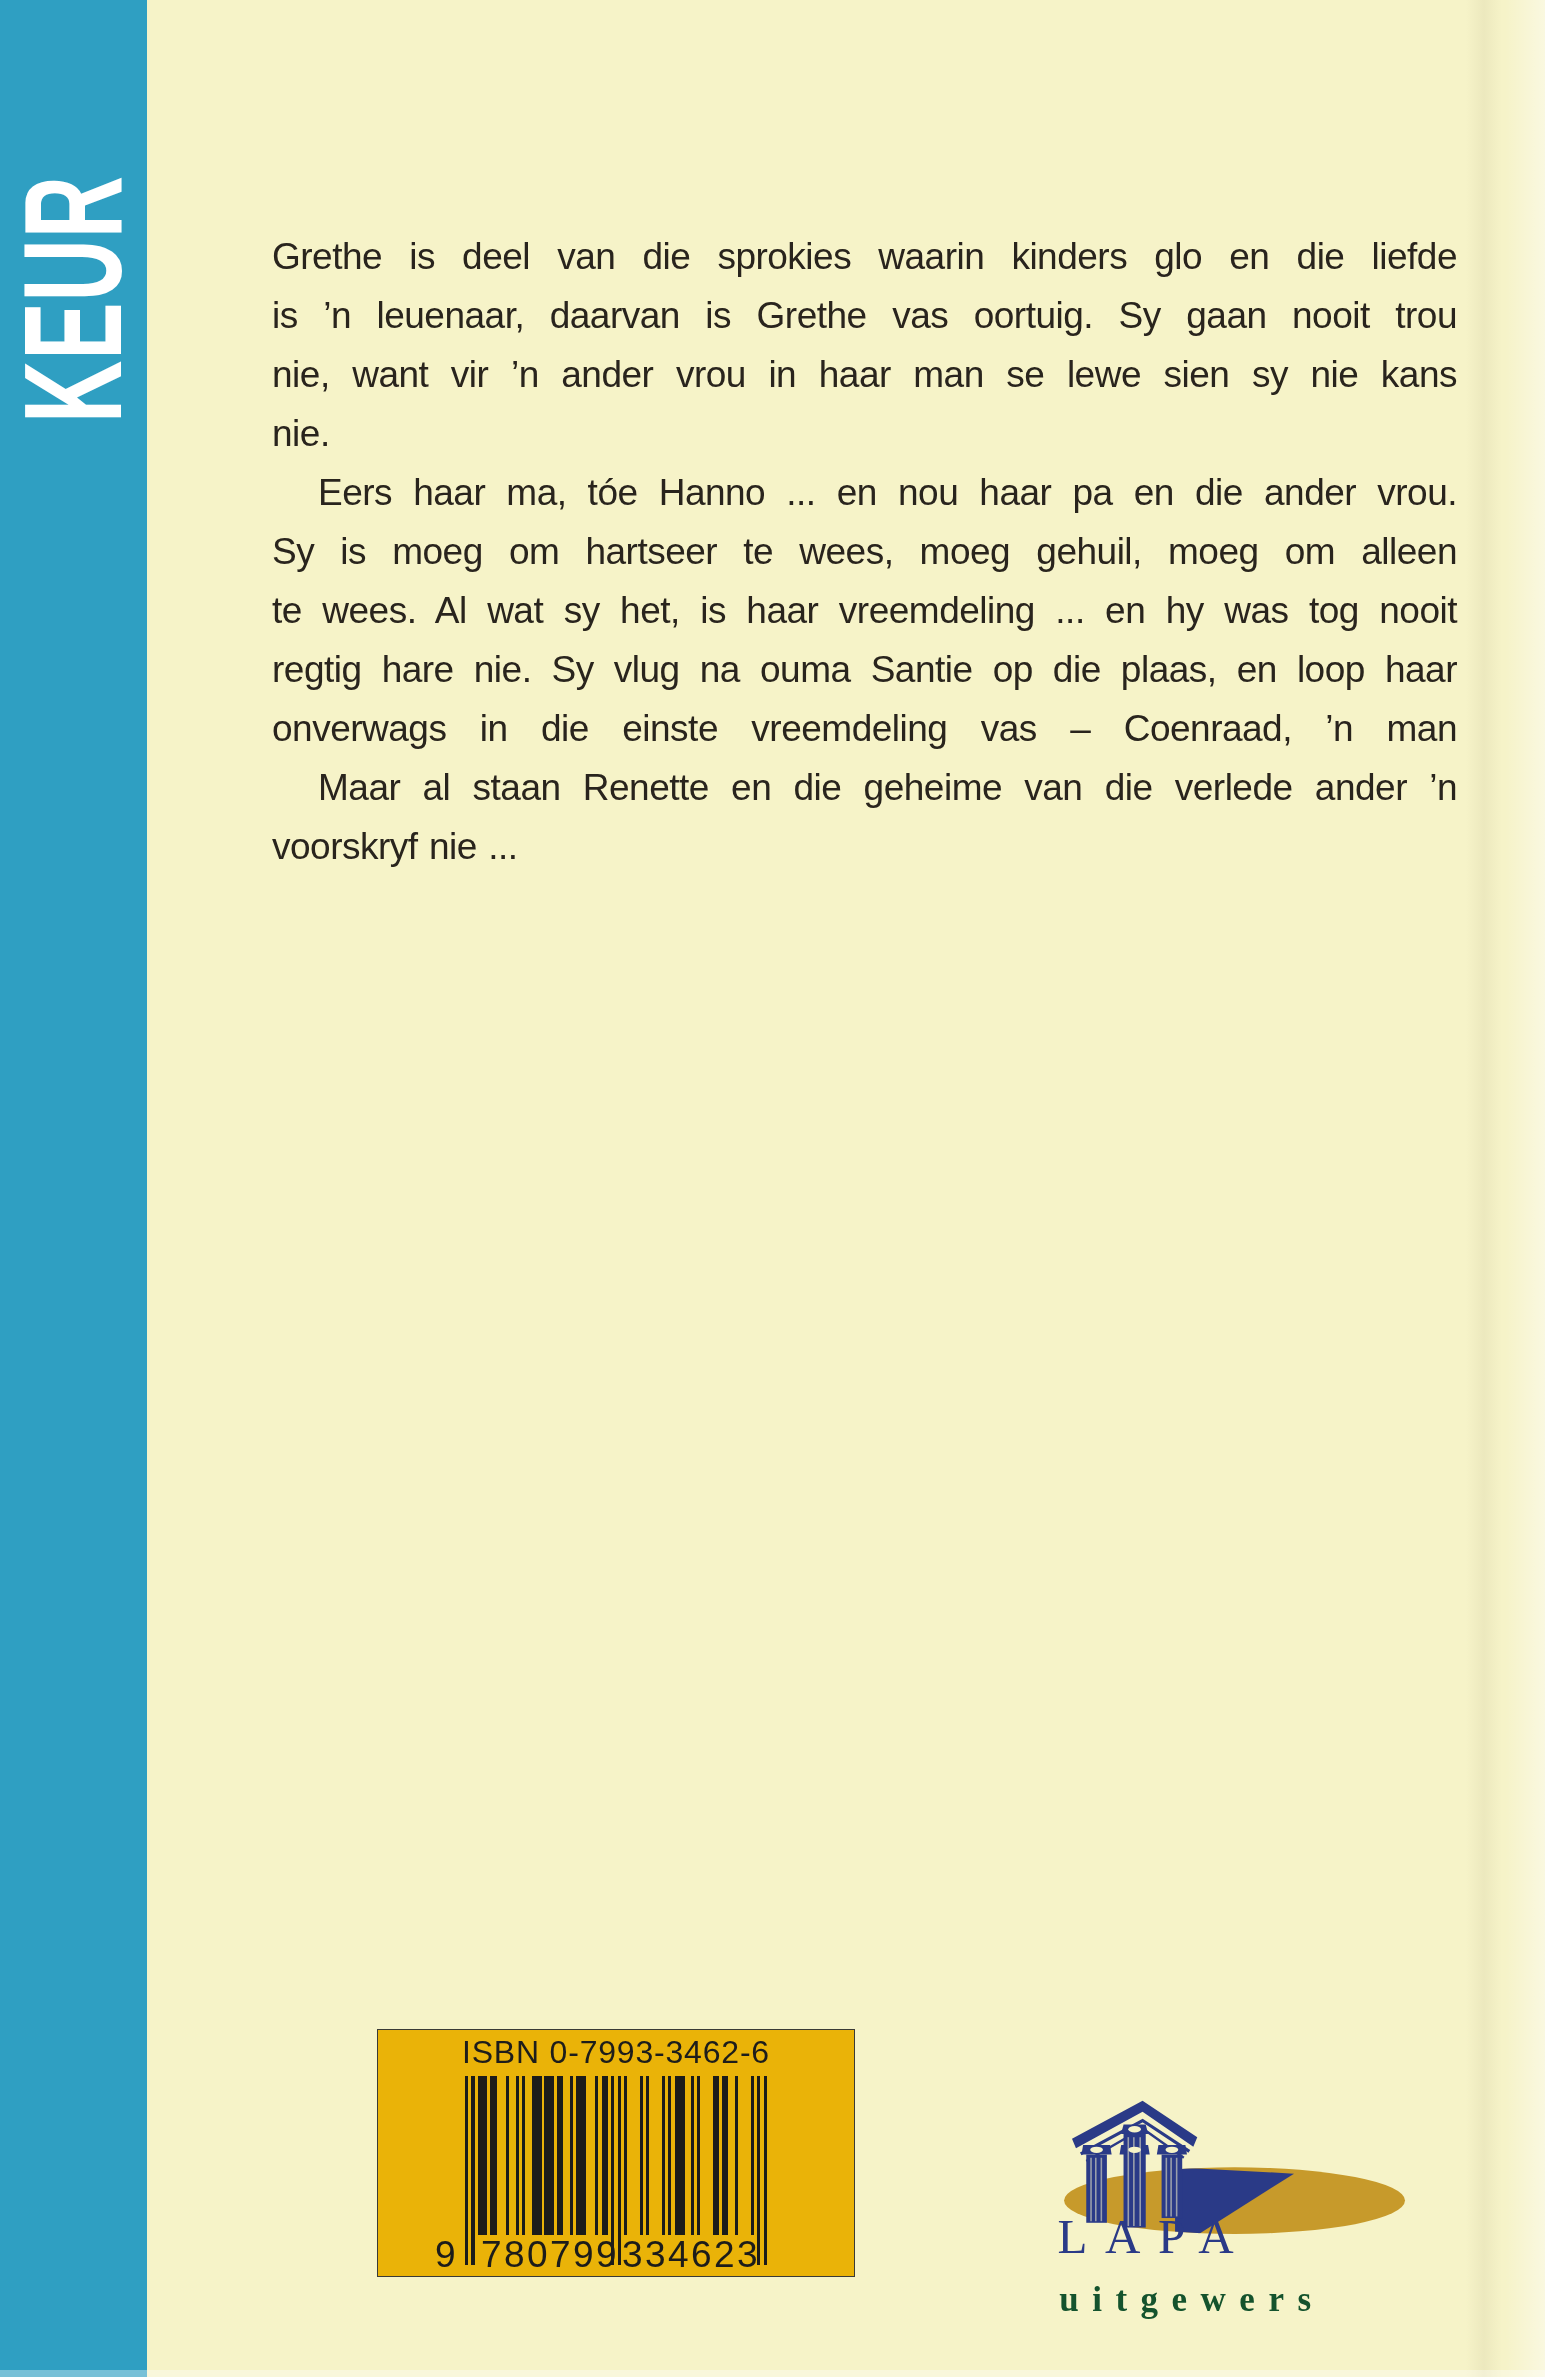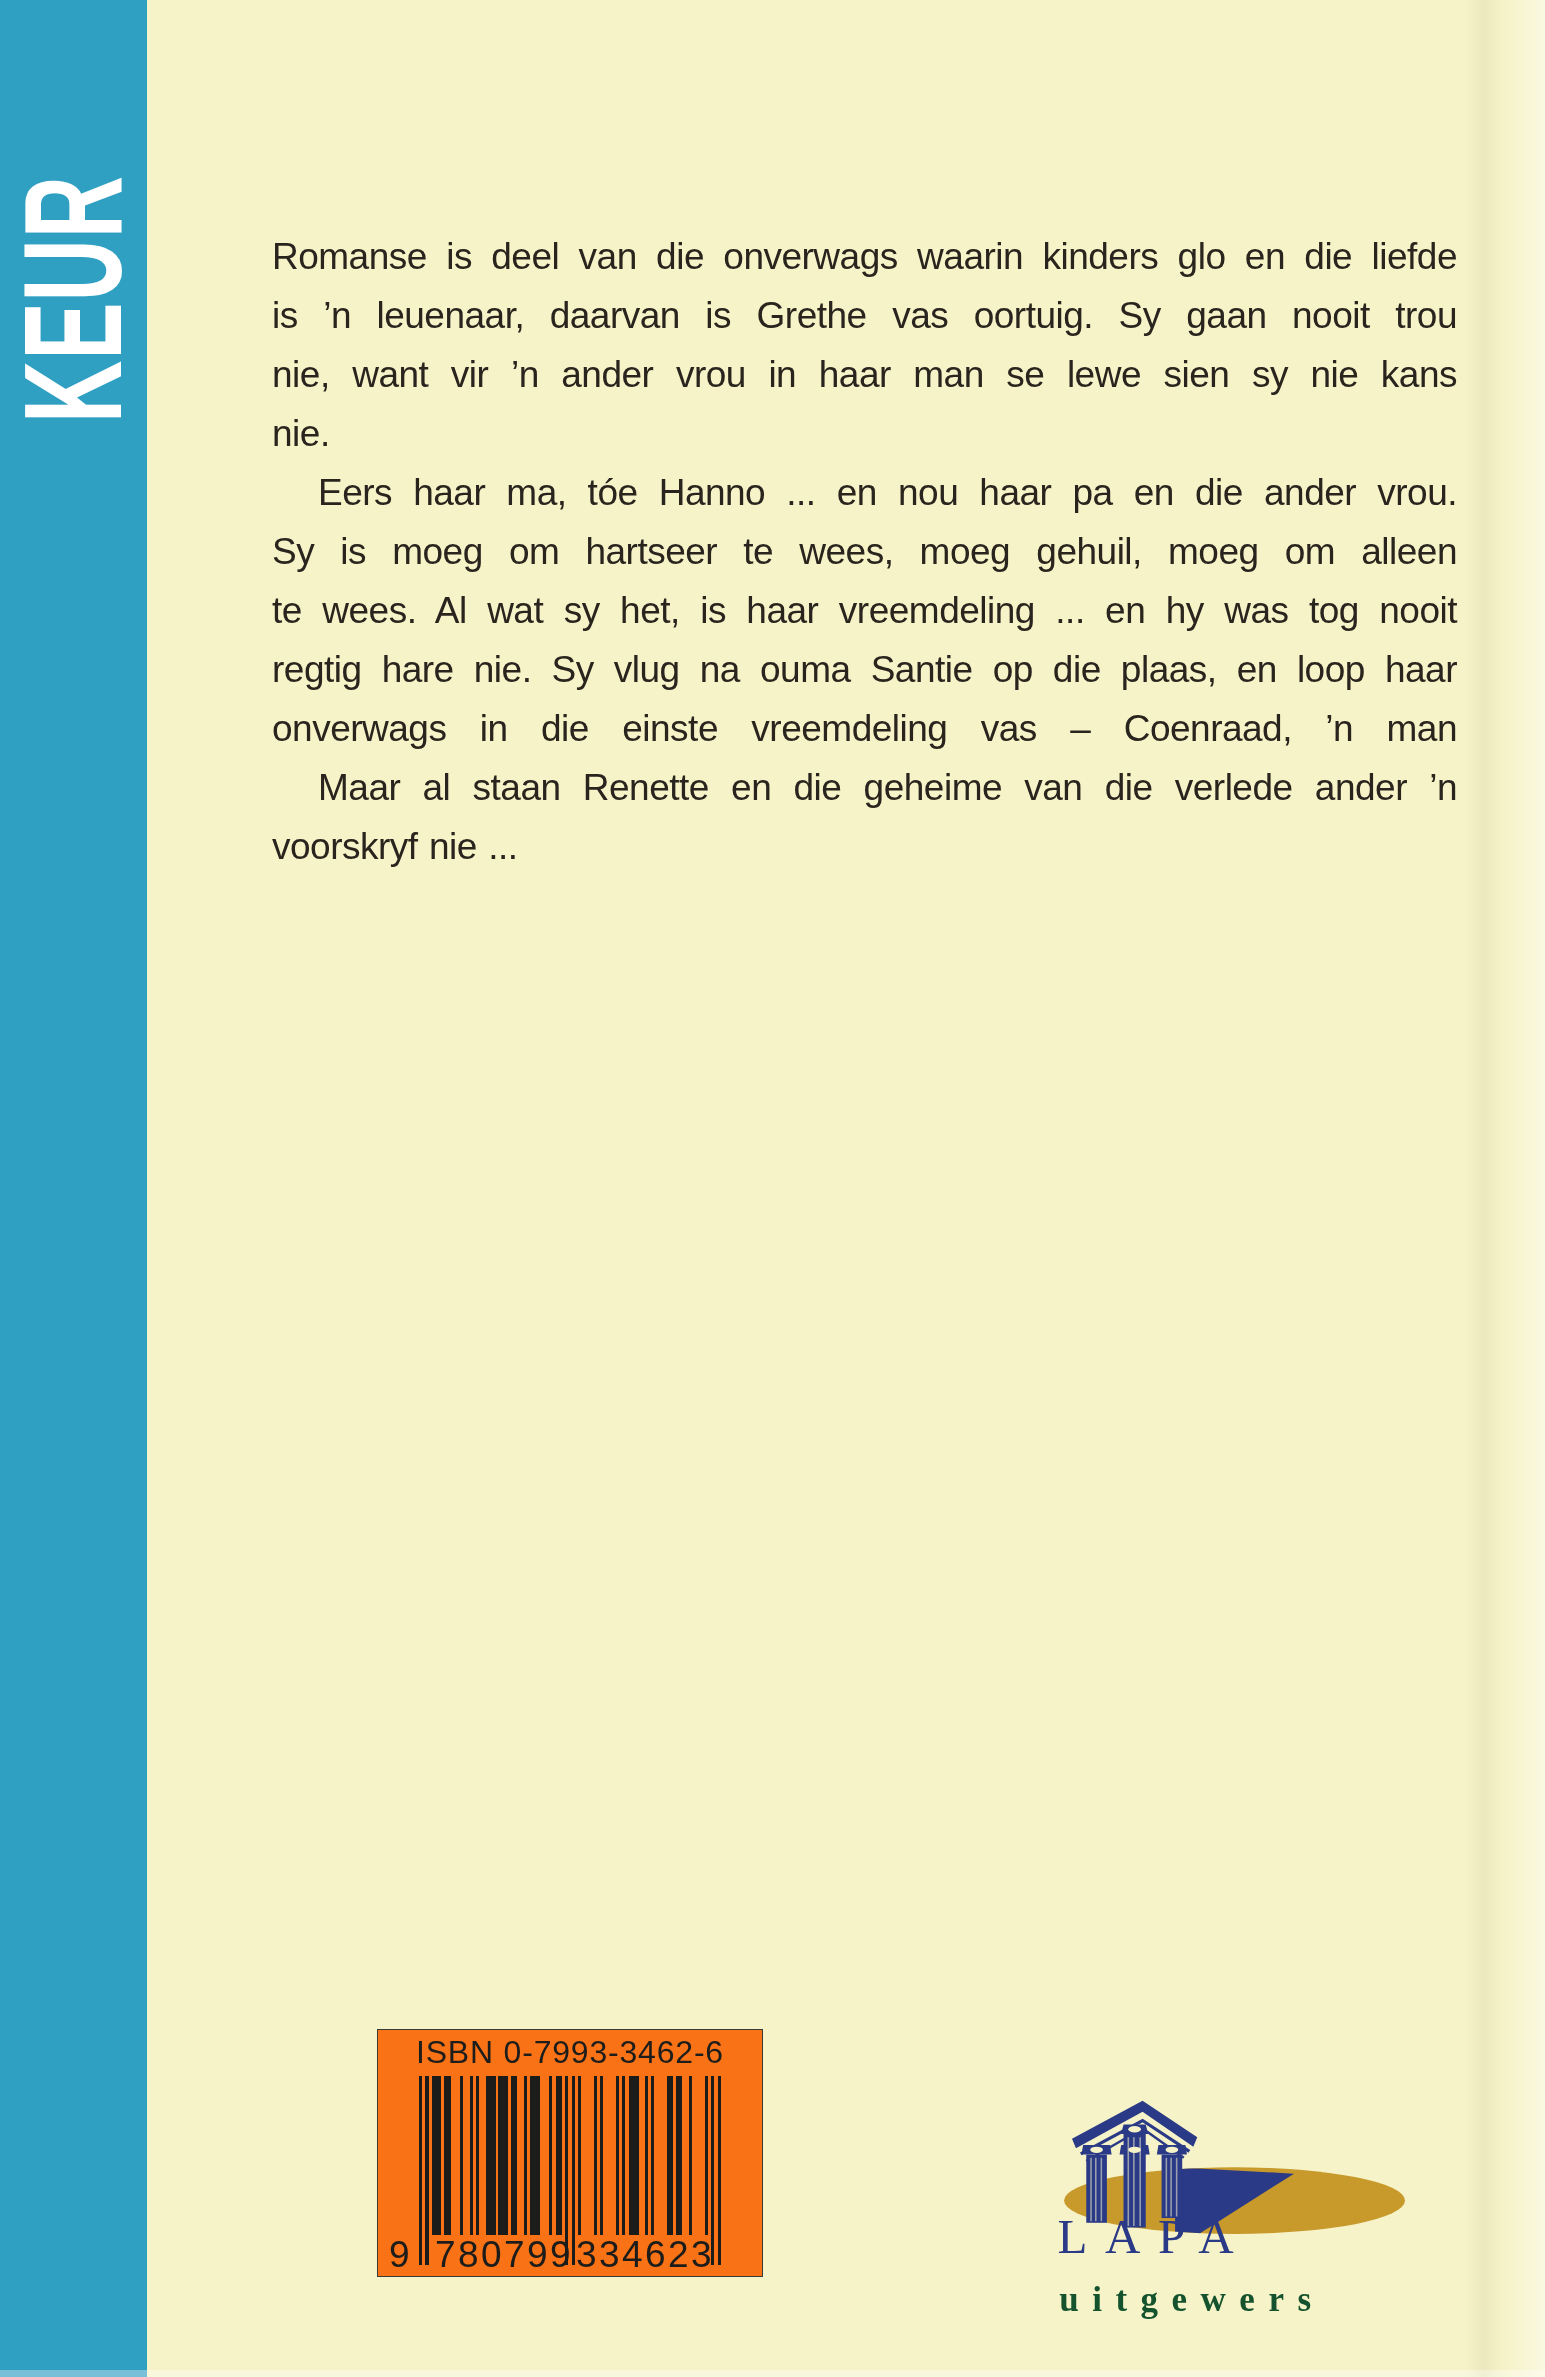--- a/index.html
+++ b/index.html
@@ -31,22 +31,22 @@
     position:absolute;left:272px;top:227px;width:1185px;
     font-size:37px;line-height:59px;
     letter-spacing:-0.5px;word-spacing:1.6px;
     color:#29241d;
   }
   .blurb .line{text-align:justify;text-align-last:justify;}
   .blurb .line.last{text-align-last:left;}
   .blurb .line.indent{text-indent:46px;}
   
   .barcode-box{
-    position:absolute;left:377px;top:2029px;width:386px;height:248px;
-    background:#f97316;
+    position:absolute;left:377px;top:2029px;width:478px;height:248px;
+    background:#eab308;
     border:1.6px solid #3a3a36;
     box-sizing:border-box;
   }
   .isbn-label{
     margin-top:4.8px;
     text-align:center;
     font-size:32px;line-height:35px;
     letter-spacing:0.8px;
     color:#1d1d1b;
     white-space:nowrap;
@@ -101,21 +101,21 @@
 </head>
 <body>
 
 <div class="page">
 
   <div class="spine">
     <span class="spine-text">KEUR</span>
   </div>
 
   <div class="blurb" id="blurb">
-      <div class="line">Romanse is deel van die onverwags waarin kinders glo en die liefde</div>
+      <div class="line">Grethe is deel van die sprokies waarin kinders glo en die liefde</div>
       <div class="line">is ’n leuenaar, daarvan is Grethe vas oortuig. Sy gaan nooit trou</div>
       <div class="line">nie, want vir ’n ander vrou in haar man se lewe sien sy nie kans</div>
       <div class="line last">nie.</div>
       <div class="line indent">Eers haar ma, tóe Hanno ... en nou haar pa en die ander vrou.</div>
       <div class="line">Sy is moeg om hartseer te wees, moeg gehuil, moeg om alleen</div>
       <div class="line">te wees. Al wat sy het, is haar vreemdeling ... en hy was tog nooit</div>
       <div class="line">regtig hare nie. Sy vlug na ouma Santie op die plaas, en loop haar</div>
       <div class="line">onverwags in die einste vreemdeling vas – Coenraad, ’n man</div>
       <div class="line indent">Maar al staan Renette en die geheime van die verlede ander ’n</div>
       <div class="line last">voorskryf nie ...</div>

